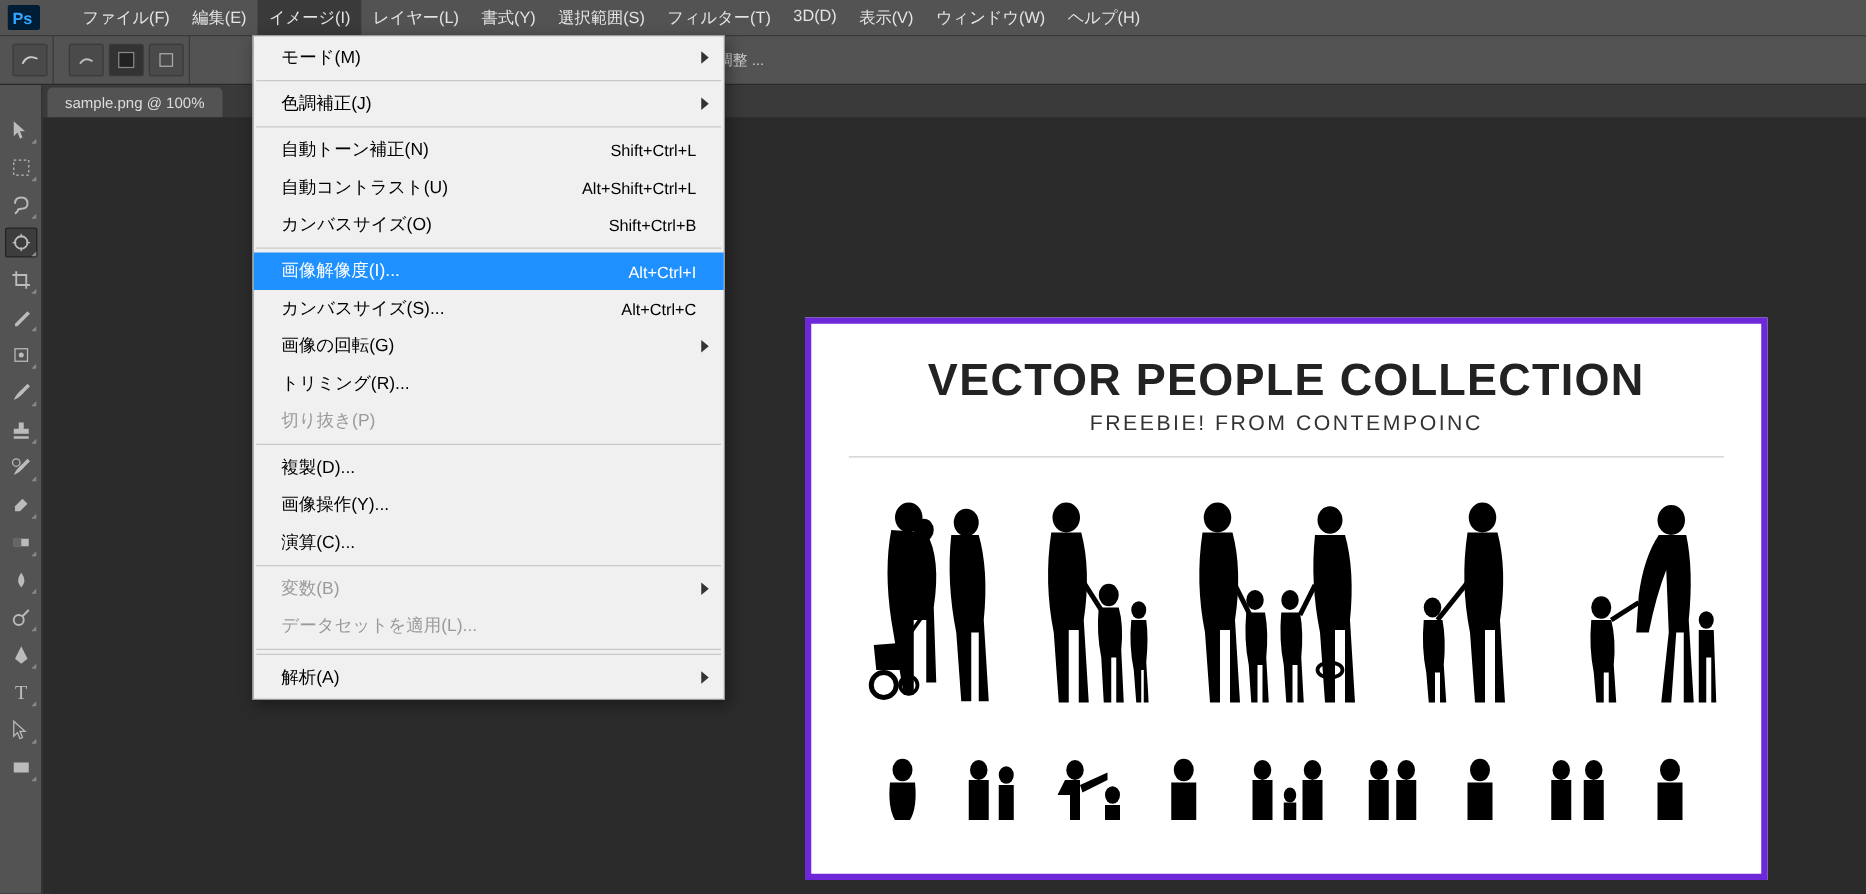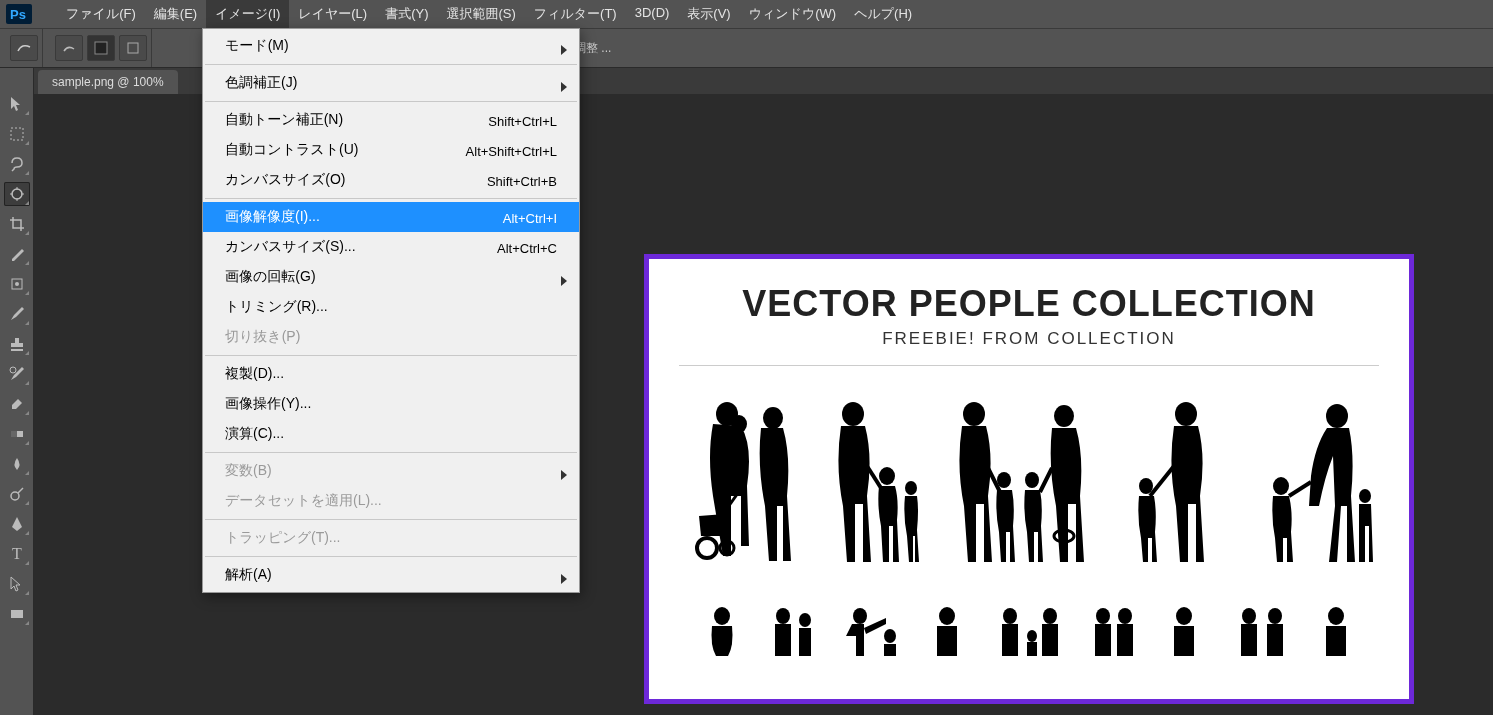--- a/index.html
+++ b/index.html
@@ -195,21 +195,21 @@
       width: 378px;
       background: #f0f0f0;
       border: 1px solid #999;
       box-shadow: 2px 4px 12px rgba(0,0,0,0.4);
       z-index: 100;
       padding: 2px 0;
     }
     .dd-item {
       display: flex;
       justify-content: space-between;
-      align-items: flex-end;
+      align-items: center;
       padding: 6px 22px 6px 22px;
       font-size: 14px;
       color: #000;
       position: relative;
     }
     .dd-item.disabled { color: #9a9a9a; }
     .dd-item.highlight {
       background: #1e90ff;
       color: #fff;
     }
@@ -414,21 +414,21 @@
       <span class="arr"></span>
     </div>
   </div>
 
 <div class="ruler-strip"></div>
 
 <div class="canvas-area">
   <div class="canvas">
     <div class="canvas-content">
       <div class="vpc-title">VECTOR PEOPLE COLLECTION</div>
-      <div class="vpc-sub">FREEBIE! FROM COLLECTION</div>
+      <div class="vpc-sub">FREEBIE! FROM CONTEMPOINC</div>
       <hr class="vpc-sep">
       <div class="sil-row">
 
         <svg class="sil" width="110" height="170" viewBox="0 0 110 170">
           <ellipse cx="44" cy="18" rx="11" ry="12"></ellipse>
             <ellipse cx="56" cy="28" rx="8" ry="9"></ellipse>
           <path d="M30 28 Q24 60 30 100 L40 160 48 160 48 100 58 100 58 150 66 150 64 90 Q70 50 58 30 Z"></path>
           <path d="M16 120 L42 118 42 140 18 140 Z"></path>
             <circle cx="24" cy="152" r="10" fill="none" stroke="#000" stroke-width="4"></circle>
           <circle cx="44" cy="152" r="7" fill="none" stroke="#000" stroke-width="3"></circle>
@@ -588,21 +588,18 @@
     </div>
     <hr class="dd-sep">
     <div class="dd-item disabled">
       <span>変数(B)</span>
       <span class="submenu-arrow"></span>
     </div>
     <div class="dd-item disabled">
       <span>データセットを適用(L)...</span>
     </div>
     <hr class="dd-sep">
-    <div class="dd-item disabled">
-      <span>トラッピング(T)...</span>
-    </div>
     <hr class="dd-sep">
     <div class="dd-item">
       <span>解析(A)</span>
       <span class="submenu-arrow"></span>
     </div>
   </div>
 
 </body></html>

